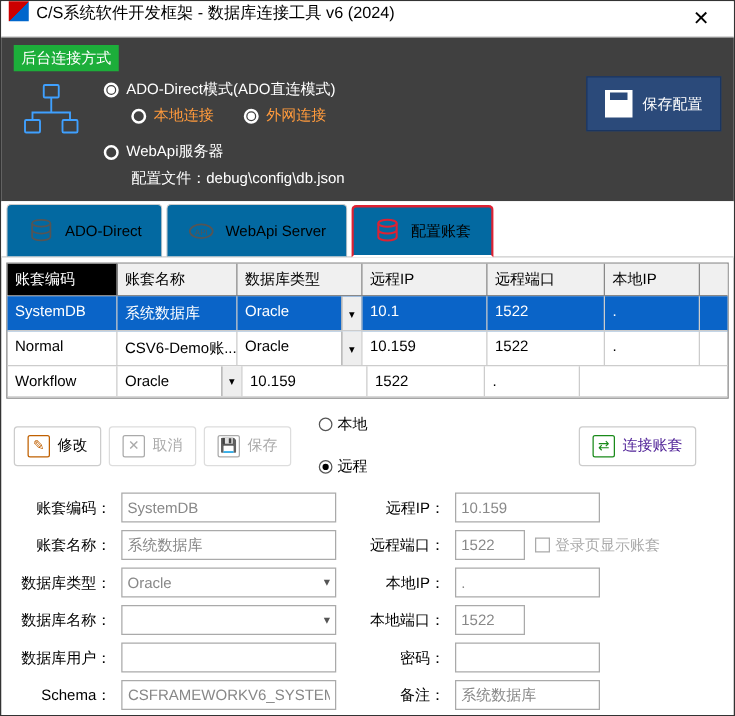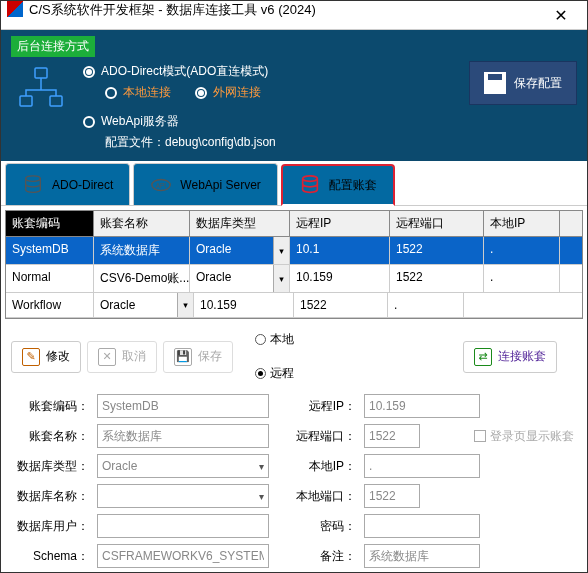--- a/index.html
+++ b/index.html
@@ -2,21 +2,21 @@
 <html><head>
 <meta charset="utf-8">
 <style>
 * { box-sizing: border-box; margin: 0; padding: 0; }
 body { font-family: "Microsoft YaHei", sans-serif; font-size: 12px; background: #555; width: 588px; height: 573px; overflow: hidden; }
 .window { width: 588px; height: 573px; background: #fff; border: 1px solid #333; display: flex; flex-direction: column; }
 .titlebar { height: 30px; background: #fff; border-bottom: 1px solid #ccc; display: flex; align-items: flex-start; padding: 0 6px; }
 .titlebar-icon { width: 16px; height: 16px; background: linear-gradient(135deg,#c00 50%,#06c 50%); margin-right: 6px; font-size: 9px; color: #fff; font-weight: bold; line-height: 8px; }
 .titlebar-text { flex: 1; font-size: 13px; }
 .close-btn { width: 40px; height: 28px; display: flex; align-items: center; justify-content: center; font-size: 16px; cursor: pointer; }
-.topsection { background: #0c4a6e; color: #fff; padding: 6px 10px 10px; }
+.topsection { background: #404040; color: #fff; padding: 6px 10px 10px; }
 .green-badge { background: #1cae3a; color: #fff; padding: 2px 6px; display: inline-block; font-size: 12px; }
 .toprow { display: flex; align-items: flex-start; margin-top: 4px; gap: 12px; }
 .net-icon { width: 60px; height: 60px; flex-shrink: 0; display: flex; flex-direction: column; align-items: center; justify-content: center; gap: 4px; }
 .net-icon svg { stroke: #3fa0ff; fill: none; stroke-width: 1.5; }
 .radio-block { flex: 1; padding-top: 2px; }
 .radio-row { display: flex; align-items: center; gap: 6px; margin-bottom: 4px; }
 .radio { width: 12px; height: 12px; border-radius: 50%; border: 2px solid #fff; display: inline-block; position: relative; }
 .radio.sel::after { content: ""; position: absolute; width: 6px; height: 6px; background: #fff; border-radius: 50%; top: 1px; left: 1px; }
 .subradios { margin-left: 22px; display: flex; gap: 24px; margin-bottom: 8px; }
 .orange { color: #ff9a3c; }
@@ -46,21 +46,21 @@
 .radio-mini .r { display: flex; align-items: center; gap: 4px; }
 .r .dot { width: 11px; height: 11px; border: 1px solid #555; border-radius: 50%; position: relative; }
 .r .dot.sel::after { content:""; position:absolute; width:5px; height:5px; background:#000; border-radius:50%; top:2px; left:2px; }
 .form { padding: 4px 12px 12px; }
 .form-row { display: flex; align-items: center; margin-bottom: 6px; gap: 8px; }
 .form-row label { width: 76px; text-align: right; font-size: 12px; }
 .form-row input, .form-row .select { height: 24px; border: 1px solid #aaa; padding: 2px 4px; font-size: 12px; font-family: inherit; background: #fff; color: #888; }
 .w1 { width: 172px; } .w2 { width: 116px; }
 .select { display: flex; align-items: center; justify-content: space-between; }
 .select::after { content: "▾"; font-size: 10px; color: #555; margin-left: 4px; }
-.chk { display: flex; align-items: center; gap: 4px; color: #aaa; font-size: 12px; margin-left: 46px; }
+.chk { display: flex; align-items: center; gap: 4px; color: #aaa; font-size: 12px; }
 .chk-box { width: 12px; height: 12px; border: 1px solid #aaa; }
 .form-cols { display: flex; gap: 0; }
 .form-col { flex: 1; }
 .form-col.r label { width: 62px; }
 </style>
 </head>
 <body>
 
 <div class="window">
   <div class="titlebar">

